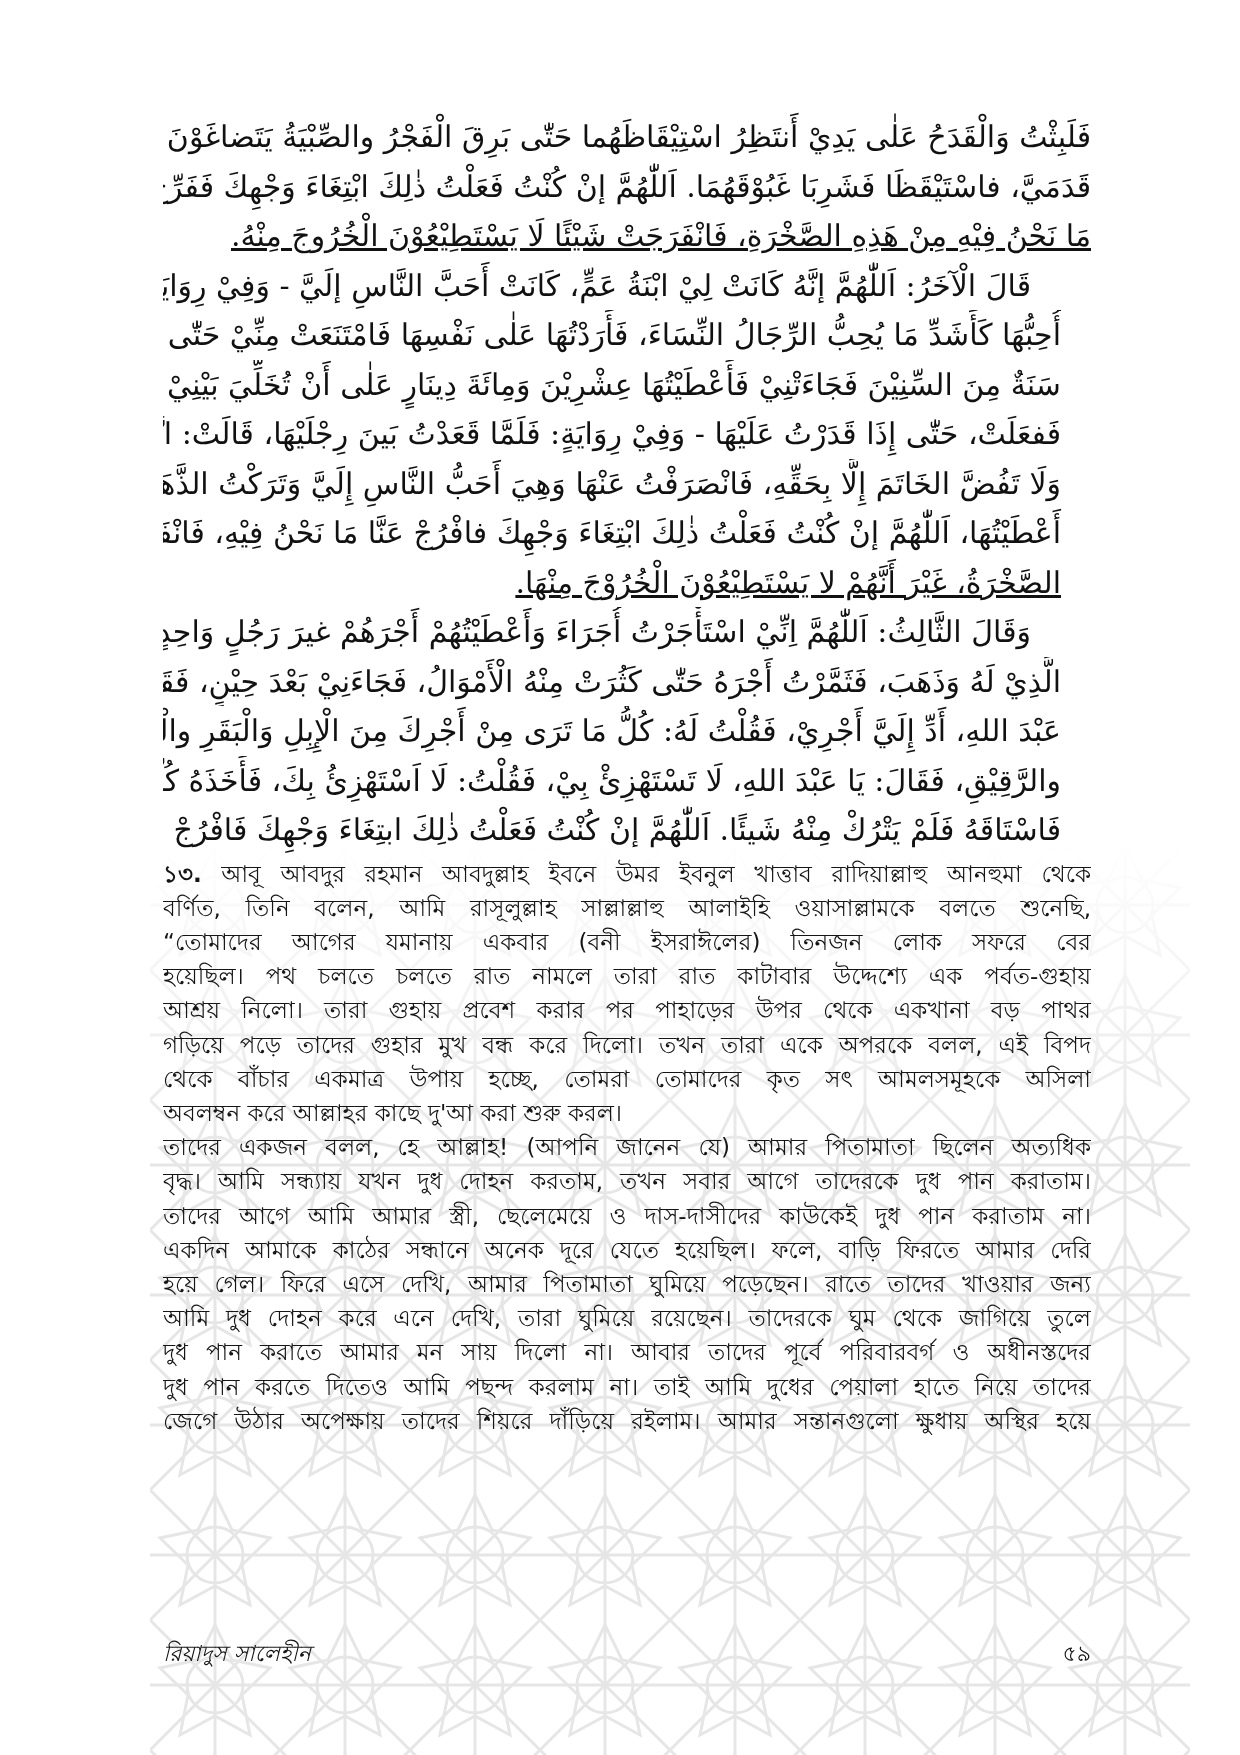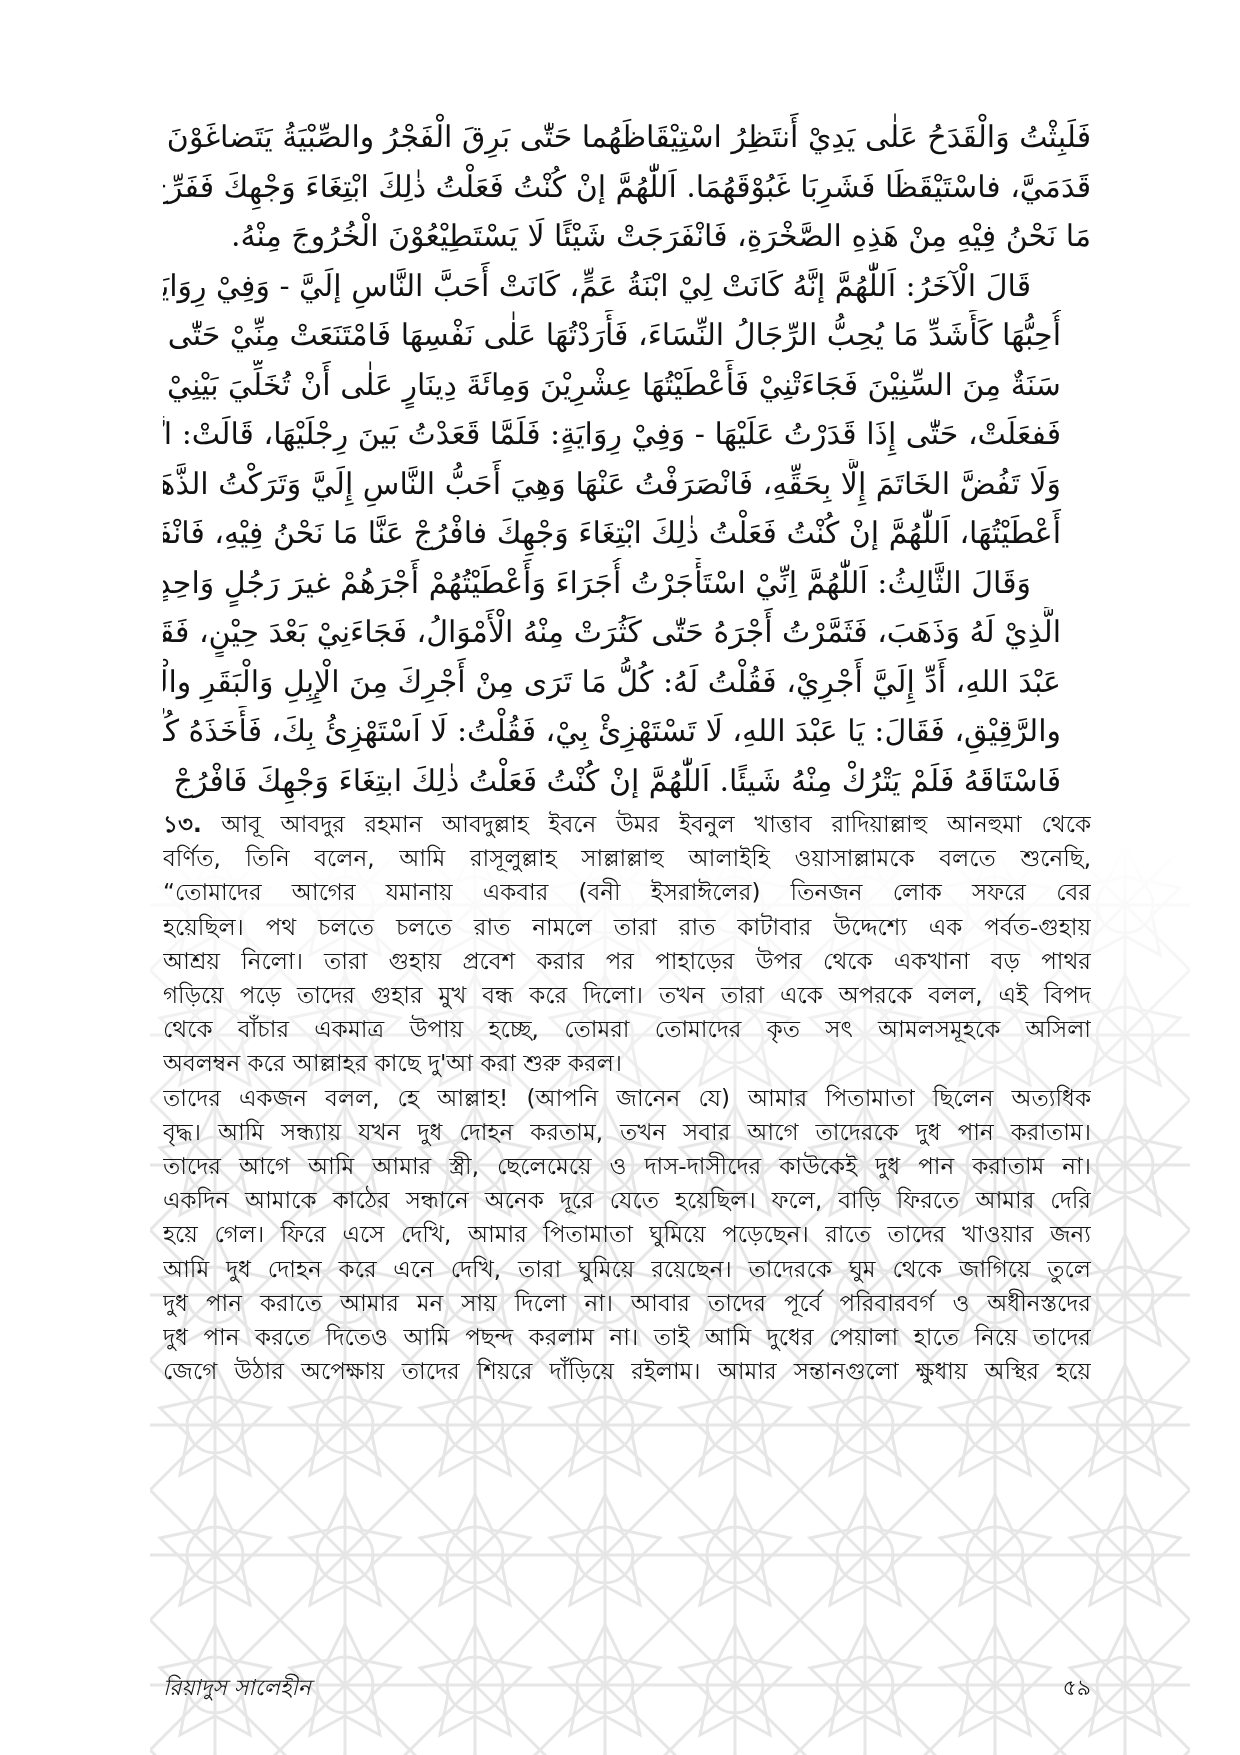--- a/index.html
+++ b/index.html
@@ -19,33 +19,33 @@
   }
   .arabic {
     direction: rtl; text-align: justify; text-align-last: right;
     font-family: "DejaVu Serif", serif;
     font-size: 30px; line-height: 49.5px;
     margin: 0;
   }
   .arabic .para { margin: 0; text-indent: 0; }
   .arabic .para.indent { text-indent: 30px; }
   .arabic .line { display: block; text-align: justify; text-align-last: justify; white-space: nowrap; overflow: hidden; }
-  .arabic .line.last { text-align-last: right; }
+  .arabic .line.last { text-align-last: right; text-decoration: underline; }
   .bengali {
     font-family: "DejaVu Sans", sans-serif;
     font-size: 23px; line-height: 34.2px;
     margin: 0; color: #151515;
   }
   .bengali .line { display: block; text-align: justify; text-align-last: justify; white-space: nowrap; overflow: hidden; }
   .bengali .line.last { text-align-last: left; }
   .bengali .para { margin: 0; }
   .bengali .para + .para { }
   .hadith-number { font-weight: bold; }
   .footer {
-    position: absolute; left: 163px; width: 928px; top: 1670px;
+    position: absolute; left: 163px; width: 928px; top: 1636px;
     display: flex; justify-content: space-between; align-items: baseline;
     font-family: "DejaVu Sans", sans-serif; font-size: 22px; color: #151515;
   }
   .footer .book-title { font-style: italic; }
 </style>
 </head>
 <body>
 
 <svg class="pattern" viewBox="0 0 1040 915" preserveAspectRatio="none" xmlns="http://www.w3.org/2000/svg">
   <defs>
@@ -70,20 +70,21 @@
         <span class="line">قَدَمَيَّ، فاسْتَيْقَظَا فَشَرِبَا غَبُوْقَهُمَا. اَللّٰهُمَّ إنْ كُنْتُ فَعَلْتُ ذٰلِكَ ابْتِغَاءَ وَجْهِكَ فَفَرِّجْ عَنَّا</span>
         <span class="line last">مَا نَحْنُ فِيْهِ مِنْ هَذِهِ الصَّخْرَةِ، فَانْفَرَجَتْ شَيْئًا لَا يَسْتَطِيْعُوْنَ الْخُرُوجَ مِنْهُ.</span>
       </div>
       <div class="para indent">
         <span class="line" style="padding-right: 30px;">قَالَ الْآخَرُ: اَللّٰهُمَّ إنَّهُ كَانَتْ لِيْ ابْنَةُ عَمٍّ، كَانَتْ أَحَبَّ النَّاسِ إلَيَّ - وَفِيْ رِوَايَةٍ: كُنْتُ</span>
         <span class="line">أُحِبُّهَا كَأَشَدِّ مَا يُحِبُّ الرِّجَالُ النِّسَاءَ، فَأَرَدْتُهَا عَلٰى نَفْسِهَا فَامْتَنَعَتْ مِنِّيْ حَتّٰى أَلَمَّتْ بها</span>
         <span class="line">سَنَةٌ مِنَ السِّنِيْنَ فَجَاءَتْنِيْ فَأَعْطَيْتُهَا عِشْرِيْنَ وَمِائَةَ دِينَارٍ عَلٰى أَنْ تُخَلِّيَ بَيْنِيْ وَبَيْنَ نَفْسِهَا</span>
         <span class="line">فَفعَلَتْ، حَتّٰى إِذَا قَدَرْتُ عَلَيْهَا - وَفِيْ رِوَايَةٍ: فَلَمَّا قَعَدْتُ بَينَ رِجْلَيْهَا، قَالَتْ: اتَّقِ اللهَ</span>
         <span class="line">وَلَا تَفُضَّ الخَاتَمَ إِلَّا بِحَقِّهِ، فَانْصَرَفْتُ عَنْهَا وَهِيَ أَحَبُّ النَّاسِ إِلَيَّ وَتَرَكْتُ الذَّهَبَ الَّذِيْ</span>
         <span class="line">أَعْطَيْتُهَا، اَللّٰهُمَّ إنْ كُنْتُ فَعَلْتُ ذٰلِكَ ابْتِغَاءَ وَجْهِكَ فافْرُجْ عَنَّا مَا نَحْنُ فِيْهِ، فَانْفَرَجَتِ</span>
+        <span class="line last">الصَّخْرَةُ، غَيْرَ أَنَّهُمْ لا يَسْتَطِيْعُوْنَ الْخُرُوْجَ مِنْهَا.</span>
       </div>
       <div class="para indent">
         <span class="line" style="padding-right: 30px;">وَقَالَ الثَّالِثُ: اَللّٰهُمَّ اِنِّيْ اسْتَأْجَرْتُ أُجَرَاءَ وَأَعْطَيْتُهُمْ أَجْرَهُمْ غيرَ رَجُلٍ وَاحِدٍ تَرَكَ</span>
         <span class="line">الَّذِيْ لَهُ وَذَهَبَ، فَثَمَّرْتُ أَجْرَهُ حَتّٰى كَثُرَتْ مِنْهُ الْأَمْوَالُ، فَجَاءَنِيْ بَعْدَ حِيْنٍ، فَقَالَ: يَا</span>
         <span class="line">عَبْدَ اللهِ، أَدِّ إِلَيَّ أَجْرِيْ، فَقُلْتُ لَهُ: كُلُّ مَا تَرَى مِنْ أَجْرِكَ مِنَ الْإِبِلِ وَالْبَقَرِ والْغَنَمِ</span>
         <span class="line">والرَّقِيْقِ، فَقَالَ: يَا عَبْدَ اللهِ، لَا تَسْتَهْزِئْ بِيْ، فَقُلْتُ: لَا اَسْتَهْزِئُ بِكَ، فَأَخَذَهُ كُلَّهُ</span>
         <span class="line">فَاسْتَاقَهُ فَلَمْ يَتْرُكْ مِنْهُ شَيئًا. اَللّٰهُمَّ إنْ كُنْتُ فَعَلْتُ ذٰلِكَ ابتِغَاءَ وَجْهِكَ فَافْرُجْ عَنَّا مَا</span>
       </div>
     </div>
   <div class="bengali" id="bengali-block" style="margin-top: 2px;">

